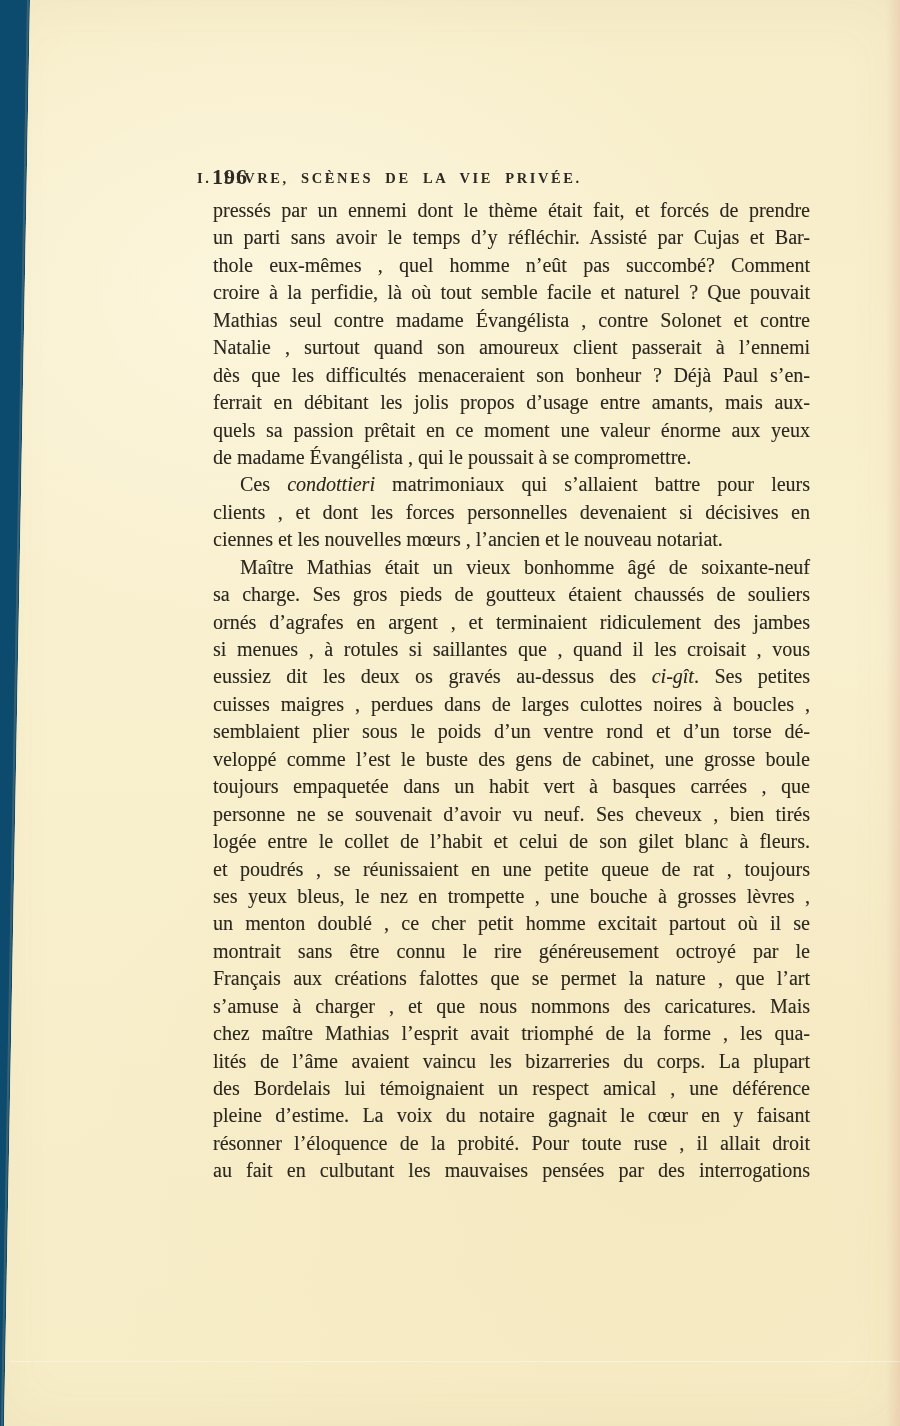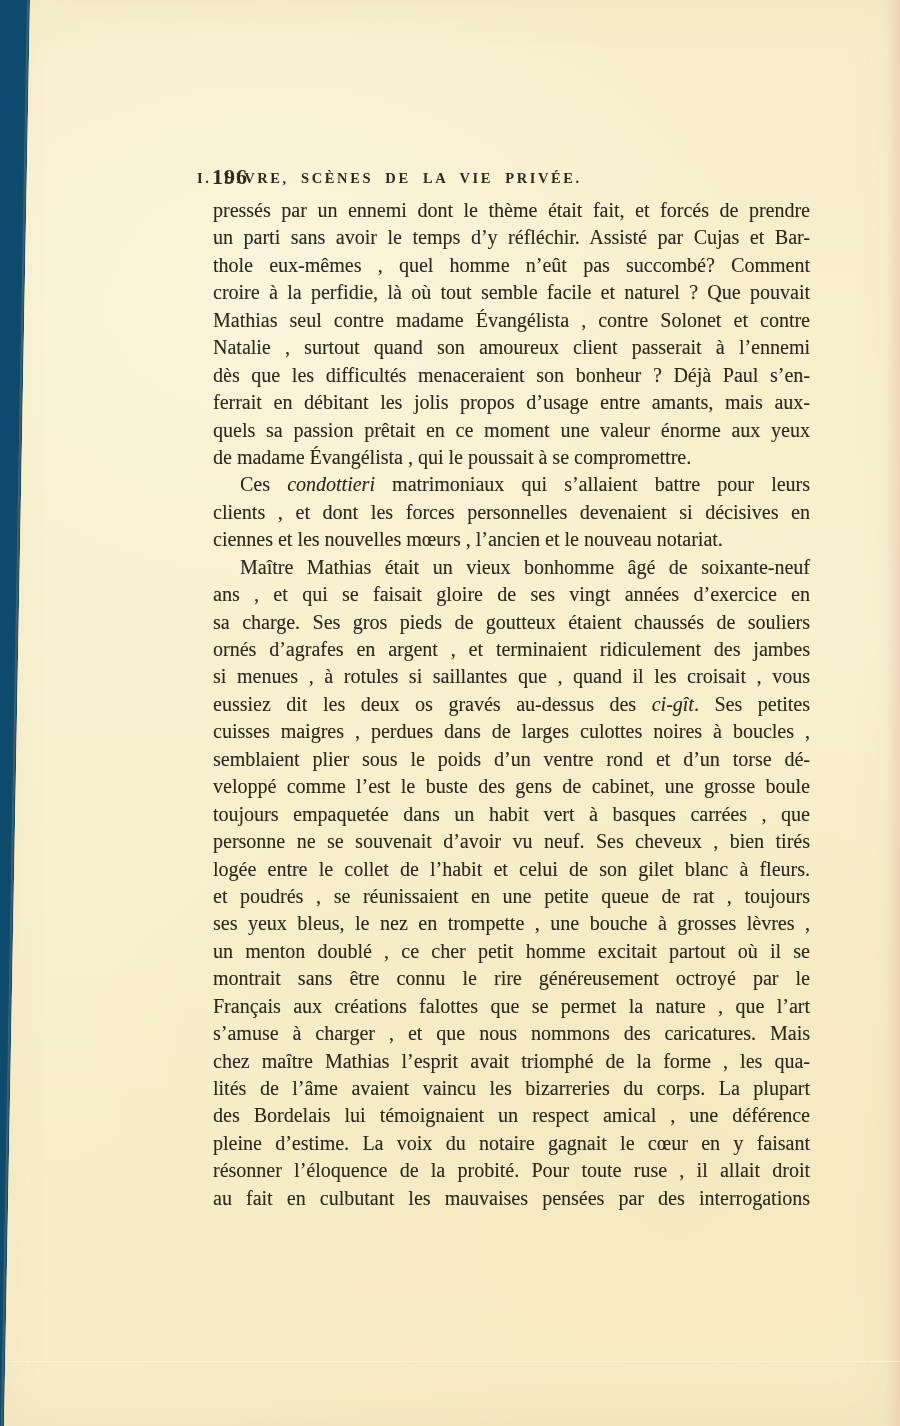--- a/index.html
+++ b/index.html
@@ -103,21 +103,20 @@
       <div class="ln">dès que les difficultés menaceraient son bonheur ? Déjà Paul s’en-</div>
       <div class="ln">ferrait en débitant les jolis propos d’usage entre amants, mais aux-</div>
       <div class="ln">quels sa passion prêtait en ce moment une valeur énorme aux yeux</div>
       <div class="ln end">de madame Évangélista , qui le poussait à se compromettre.</div>
 
       <div class="ln ind"><span>Ces </span><span class="it">condottieri</span><span> matrimoniaux qui s’allaient battre pour leurs</span></div>
       <div class="ln">clients , et dont les forces personnelles devenaient si décisives en</div>
       <div class="ln end">ciennes et les nouvelles mœurs , l’ancien et le nouveau notariat.</div>
 
       <div class="ln ind">Maître Mathias était un vieux bonhomme âgé de soixante-neuf</div>
-      <div class="ln">ans , et qui se faisait gloire de ses vingt années d’exercice en</div>
       <div class="ln">sa charge. Ses gros pieds de goutteux étaient chaussés de souliers</div>
       <div class="ln">ornés d’agrafes en argent , et terminaient ridiculement des jambes</div>
       <div class="ln">si menues , à rotules si saillantes que , quand il les croisait , vous</div>
       <div class="ln"><span>eussiez dit les deux os gravés au-dessus des </span><span class="it">ci-gît</span><span>. Ses petites</span></div>
       <div class="ln">cuisses maigres , perdues dans de larges culottes noires à boucles ,</div>
       <div class="ln">semblaient plier sous le poids d’un ventre rond et d’un torse dé-</div>
       <div class="ln">veloppé comme l’est le buste des gens de cabinet, une grosse boule</div>
       <div class="ln">toujours empaquetée dans un habit vert à basques carrées , que</div>
       <div class="ln">personne ne se souvenait d’avoir vu neuf. Ses cheveux , bien tirés</div>
       <div class="ln">logée entre le collet de l’habit et celui de son gilet blanc à fleurs.</div>

